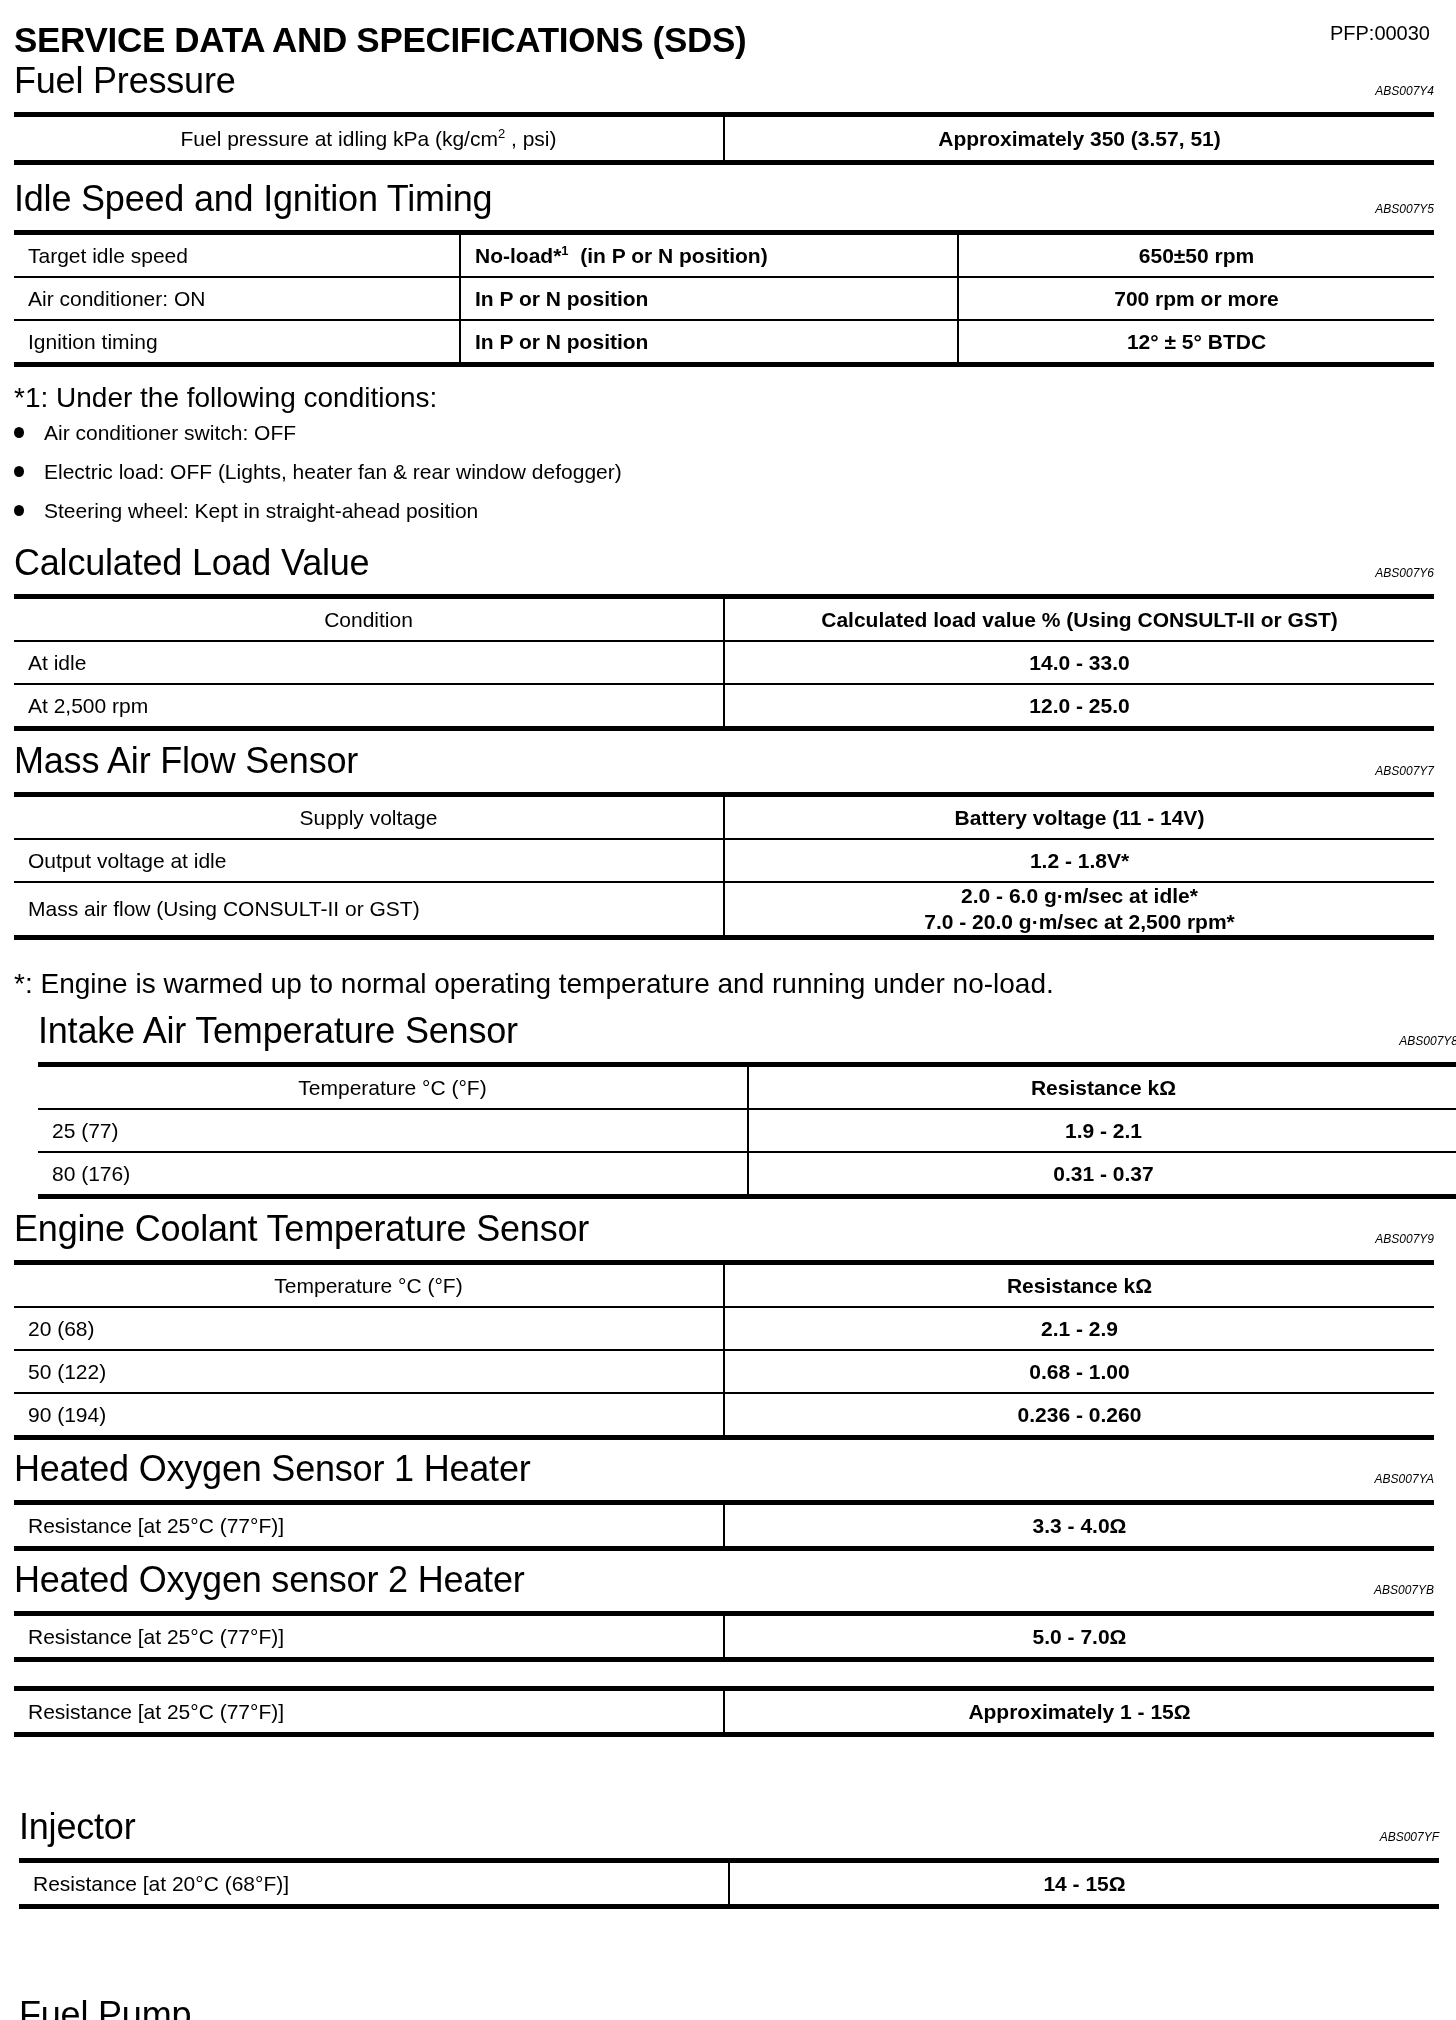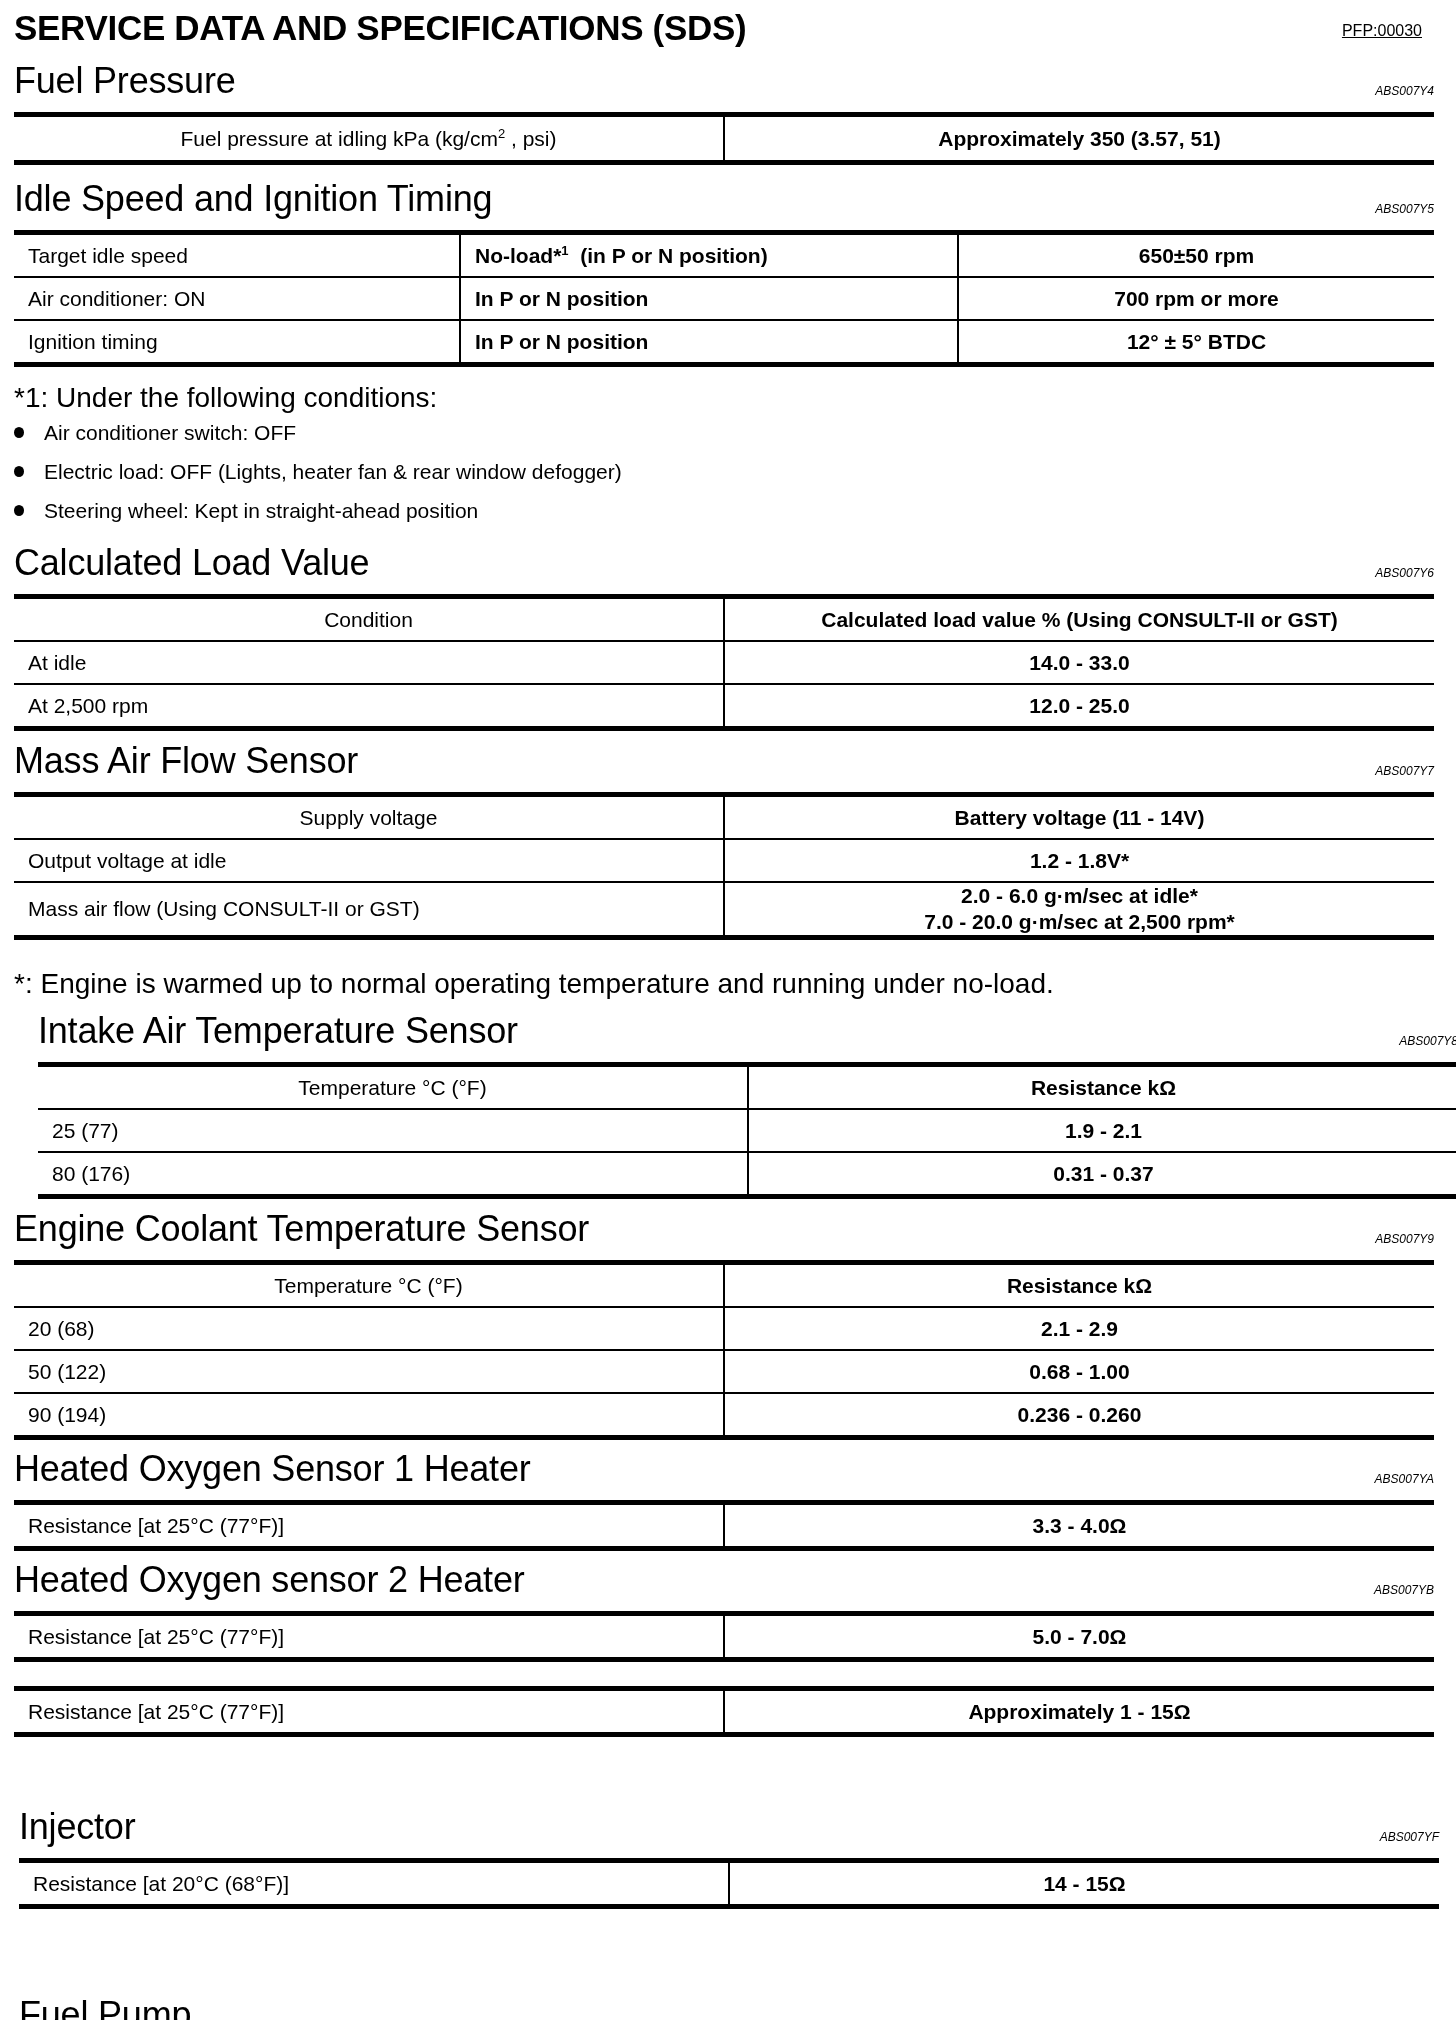--- a/index.html
+++ b/index.html
@@ -4,25 +4,25 @@
 <style>
   html, body { margin: 0; padding: 0; background: #ffffff; }
   body {
     width: 1456px; height: 2020px; position: relative; overflow: hidden;
     font-family: "Liberation Sans", sans-serif; color: #000;
   }
   .page-header {
     position: absolute; left: 14px; top: 8px; width: 1420px; height: 44px;
   }
   .page-title {
-    position: absolute; left: 0; top: 0; font-size: 35px; font-weight: bold;
+    position: absolute; left: 0; top: 12px; font-size: 35px; font-weight: bold;
     letter-spacing: -0.3px; white-space: nowrap;
   }
   .pfp {
-    position: absolute; right: 12px; top: 14px; font-size: 16px; white-space: nowrap; text-decoration: underline;
+    position: absolute; right: 4px; top: 14px; font-size: 20px; white-space: nowrap;
   }
   .section { position: absolute; left: 14px; width: 1420px; }
   .section.shift { left: 19px; }
   .sec-head { position: relative; height: 54px; }
   .sec-title {
     position: absolute; left: 0; top: 2px; font-size: 36px; font-weight: normal;
     white-space: nowrap; letter-spacing: -0.2px;
   }
   .sec-code {
     position: absolute; right: 0; top: 26px; font-size: 12px; font-style: italic;

